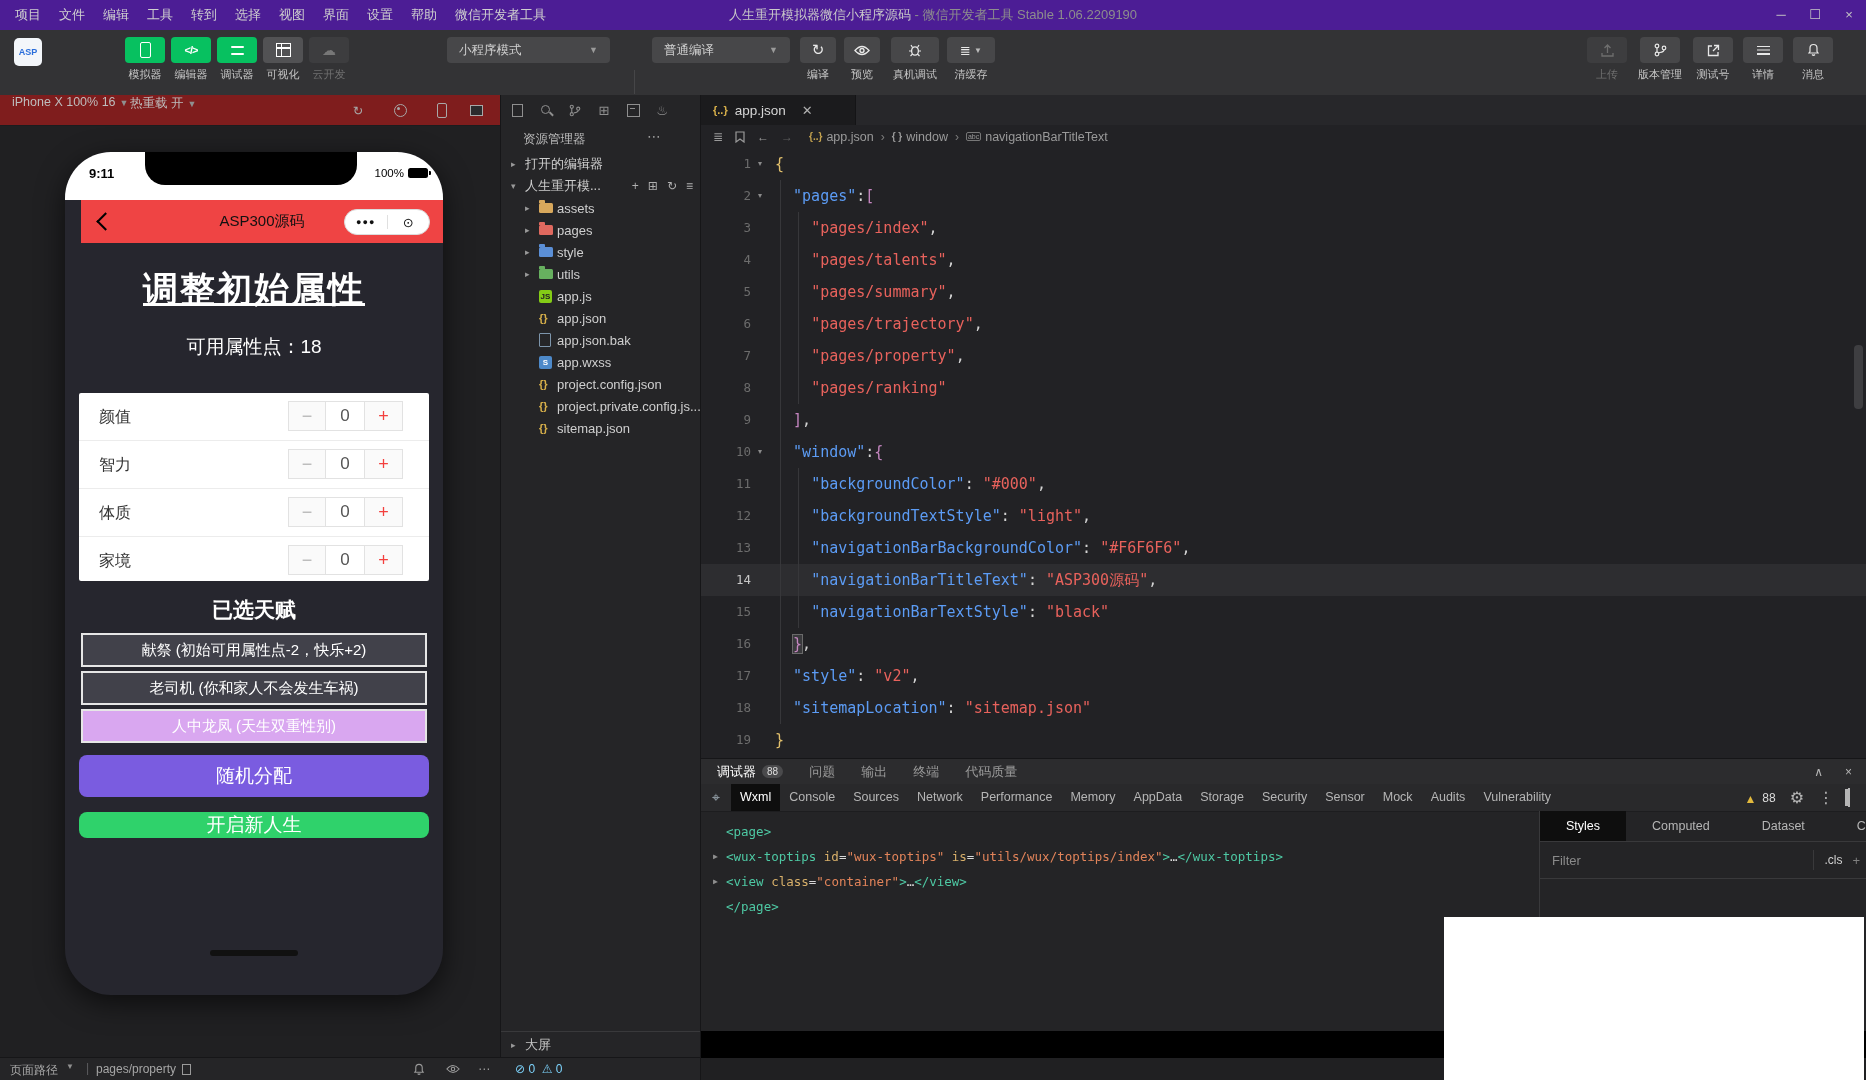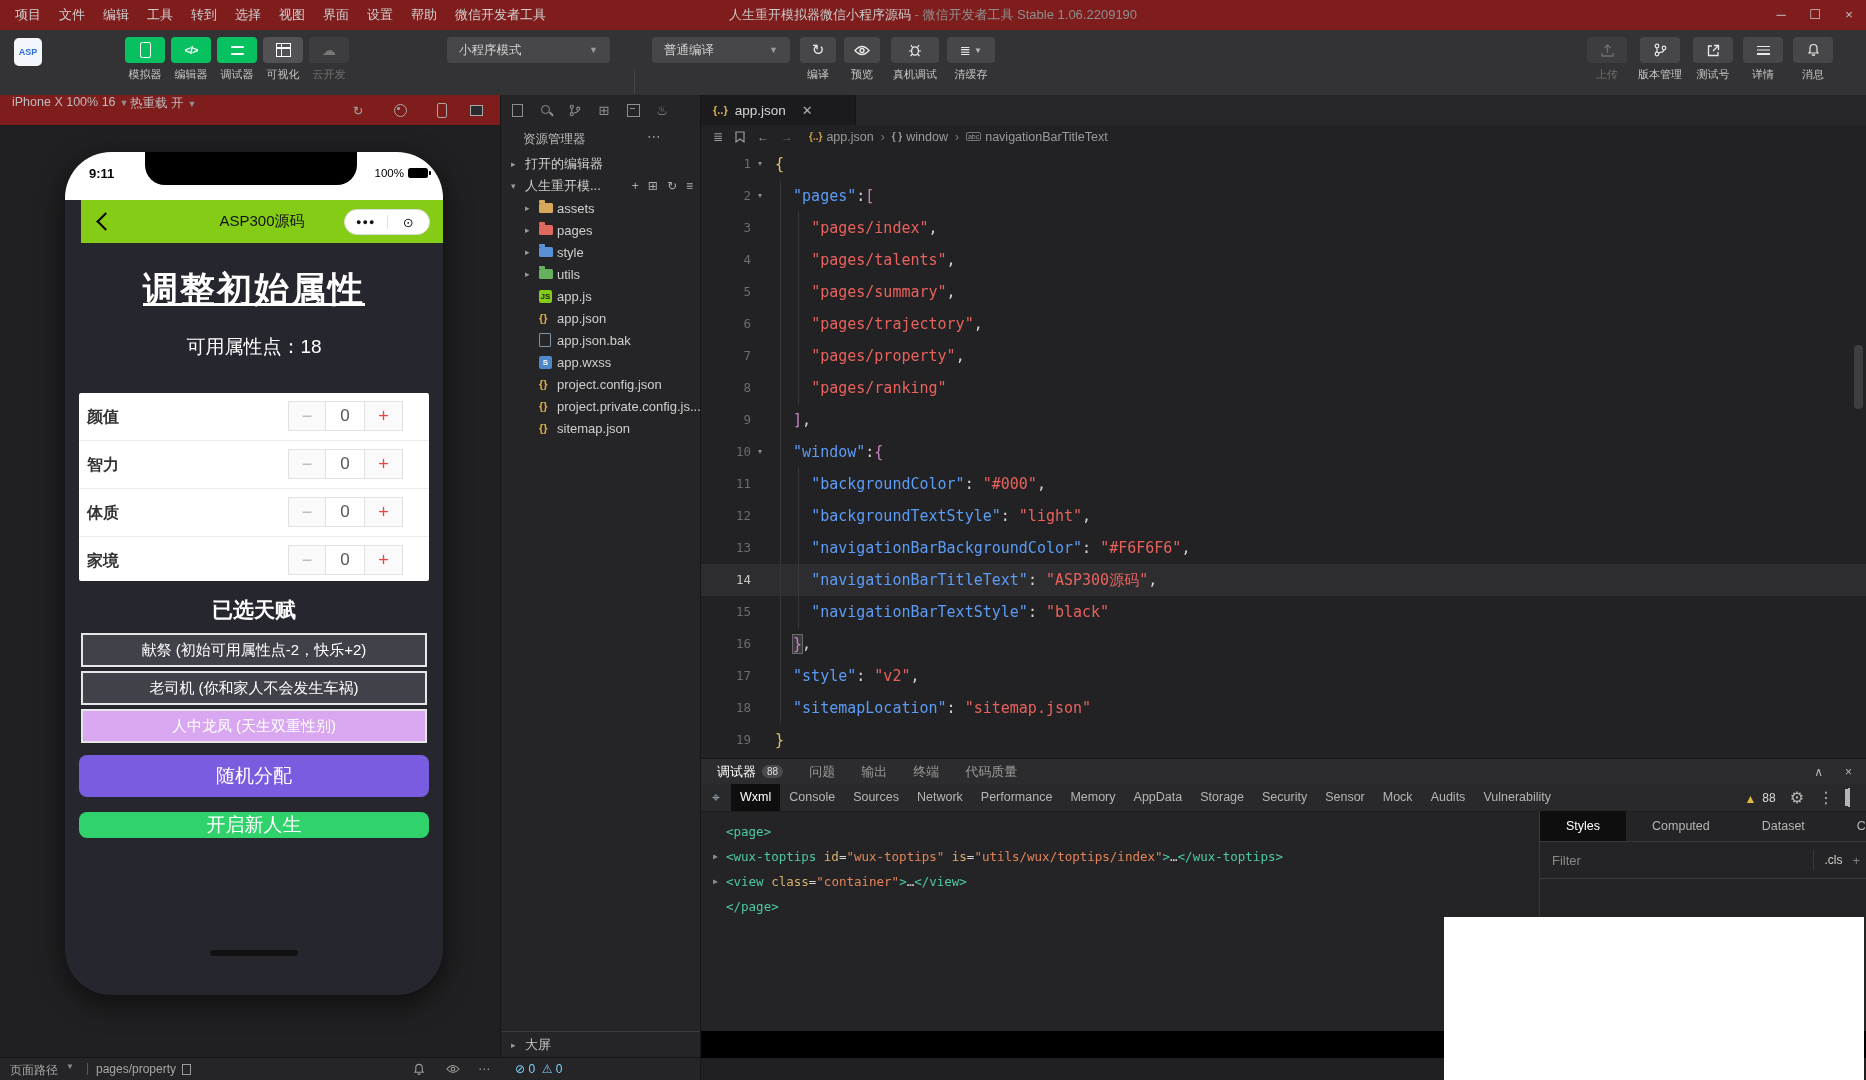--- a/index.html
+++ b/index.html
@@ -1,19 +1,19 @@
 <!DOCTYPE html>
 <html><head>
 <meta charset="utf-8">
 <style>
   html,body{margin:0;padding:0;background:#141414;}
   #app{position:relative;width:1866px;height:1080px;overflow:hidden;background:#242426;
        font-family:"Liberation Sans","DejaVu Sans",sans-serif;color:#ccc;}
   
-  #titlebar{position:absolute;left:0;top:0;width:100%;height:30px;background:#7f1d1d;display:flex;align-items:center;}
+  #titlebar{position:absolute;left:0;top:0;width:100%;height:30px;background:#4c1d95;display:flex;align-items:center;}
   #menus{display:flex;align-items:center;height:100%;padding-left:6px;}
   .menu-item{padding:0 9px;font-size:13px;color:#cfcfcf;line-height:30px;}
   #win-title{position:absolute;left:50%;top:0;transform:translateX(-50%);line-height:30px;font-size:13px;color:#c9c9c9;white-space:nowrap;}
   #win-title .suffix{color:#8d8d8d;}
   #win-controls{position:absolute;right:0;top:0;height:30px;display:flex;}
   .wc{width:34px;text-align:center;line-height:30px;color:#c4c4c4;font-size:13px;}
   
   #toolbar{position:absolute;left:0;top:30px;width:100%;height:65px;background:#333335;}
   #logo{position:absolute;left:14px;top:8px;width:28px;height:28px;border-radius:5px;background:#f3f6fa;color:#2a6edb;
         font-size:9px;font-weight:bold;display:flex;align-items:center;justify-content:center;}
@@ -58,34 +58,34 @@
   .i-windows::before{content:"";position:absolute;left:2px;top:-4px;width:11px;height:9px;border:1.5px solid #a8a8a8;z-index:-1;}
   
   #phone{position:absolute;left:65px;top:57px;width:378px;height:843px;border-radius:46px;background:#26262e;
          box-shadow:0 8px 28px rgba(0,0,0,.6);overflow:hidden;}
   #phone-status{position:absolute;left:0;top:0;right:0;height:48px;background:#fff;}
   #p-time{position:absolute;left:24px;top:14px;font-size:13px;font-weight:bold;color:#000;}
   #notch{position:absolute;left:80px;top:0;width:212px;height:33px;background:#000;border-radius:0 0 20px 20px;}
   #p-batt{position:absolute;right:12px;top:15px;display:flex;align-items:center;font-size:11.5px;color:#000;}
   .batt-body{width:20px;height:10px;background:#000;border-radius:2.5px;margin-left:4px;}
   .batt-tip{width:2px;height:4px;background:#000;border-radius:0 1px 1px 0;margin-left:1px;}
-  #phone-nav{position:absolute;left:16px;top:48px;right:0;height:43px;background:#84cc16;}
+  #phone-nav{position:absolute;left:16px;top:48px;right:0;height:43px;background:#ef4444;}
   #p-back{position:absolute;left:18px;top:15px;width:11px;height:11px;border-left:2.5px solid #000;border-bottom:2.5px solid #000;transform:rotate(45deg);}
   #p-navtitle{position:absolute;left:0;right:0;top:12px;text-align:center;font-size:15px;color:#111;}
   #p-capsule{position:absolute;right:13px;top:9px;width:84px;height:24px;border:1px solid #dcdcdc;border-radius:13px;background:#fff;
              display:flex;align-items:center;}
   .cap-dots{flex:1;text-align:center;font-size:9px;letter-spacing:1px;color:#111;}
   .cap-sep{width:1px;height:14px;background:#e0e0e0;}
   .cap-target{flex:1;text-align:center;font-size:13px;color:#111;}
   #p-heading{position:absolute;left:0;right:0;top:114px;text-align:center;font-size:35px;font-weight:bold;color:#fff;letter-spacing:2px;text-decoration:underline;}
   #p-points{position:absolute;left:0;right:0;top:182px;text-align:center;font-size:19px;color:#fff;}
   #attr-card{position:absolute;left:14px;right:14px;top:241px;height:188px;background:#fff;border-radius:2px;}
   .attr-row{position:relative;height:47px;border-bottom:1px solid #ececec;}
   .attr-row:last-child{border-bottom:none;}
-  .attr-label{position:absolute;left:8px;top:14px;font-size:16px;color:#333;font-weight:bold;}
+  .attr-label{position:absolute;left:20px;top:14px;font-size:16px;color:#333;}
   .stepper{position:absolute;right:26px;top:8px;height:30px;display:flex;}
   .st-minus{width:36px;border:1px solid #e2e2e2;background:#fafafa;color:#b5b5b5;font-size:18px;display:flex;align-items:center;justify-content:center;}
   .st-val{width:38px;border-top:1px solid #e2e2e2;border-bottom:1px solid #e2e2e2;color:#555;font-size:17px;display:flex;align-items:center;justify-content:center;}
   .st-plus{width:37px;border:1px solid #e2e2e2;background:#fafafa;color:#f3403e;font-size:18px;display:flex;align-items:center;justify-content:center;}
   #p-talents-title{position:absolute;left:0;right:0;top:444px;text-align:center;font-size:21px;font-weight:bold;color:#fff;}
   #talent-list{position:absolute;left:16px;right:16px;top:481px;}
   .talent{height:30px;line-height:30px;border:2px solid #e6e6e6;background:#41414a;color:#fff;font-size:15px;text-align:center;
           margin-bottom:4px;white-space:nowrap;overflow:hidden;}
   .talent.purple{background:#d9a7f0;}
   #btn-random{position:absolute;left:14px;right:14px;top:603px;height:42px;background:#7a5ce0;border-radius:8px;color:#fff;

